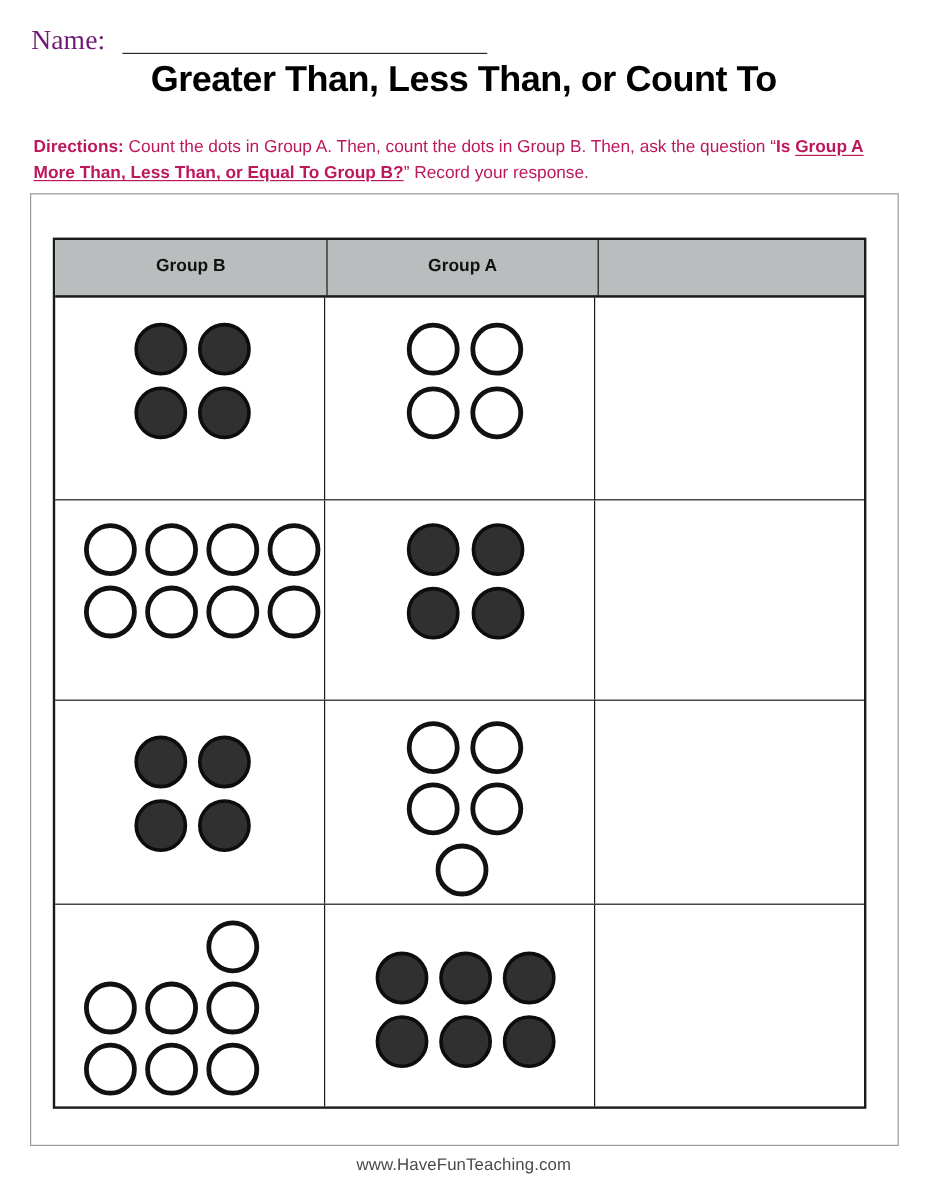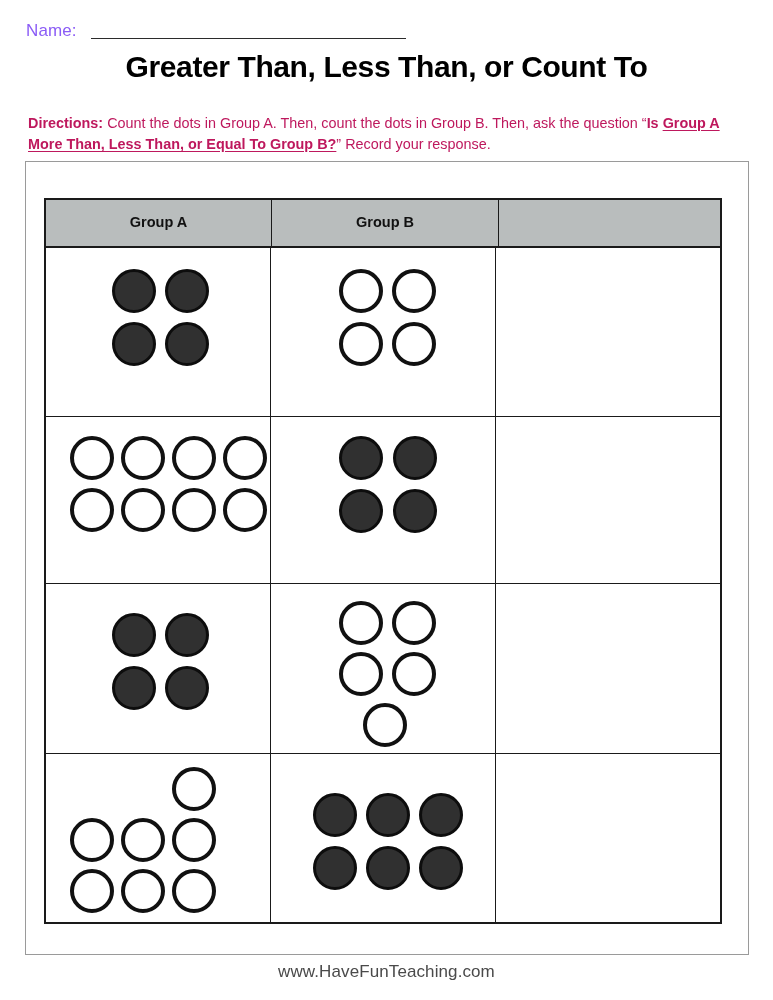--- a/index.html
+++ b/index.html
@@ -22,24 +22,24 @@
   
   .name-row {
     position: absolute;
     left: 26px;
     top: 22px;
     display: flex;
     align-items: flex-end;
     width: 380px;
   }
   .name-label {
-    font-size: 17px;
-    color: #8b5cf6;
+    font-size: 23px;
+    color: #701a75;
     letter-spacing: 0.1px;
-    font-family: Liberation Sans, sans-serif;
+    font-family: Liberation Serif, serif;
     white-space: nowrap;
     line-height: 1;
     padding-bottom: 2px;
   }
   .name-line {
     flex: 1;
     margin-left: 14px;
     border-bottom: 1.6px solid #2b2b2b;
     height: 1px;
     margin-bottom: 2px;
@@ -152,21 +152,21 @@
     border: 3px solid #0d0d0d;
   }
 
   
   .footer {
     position: absolute;
     left: 0;
     top: 962px;
     width: 773px;
     text-align: center;
-    font-size: 17px;
+    font-size: 14px;
     color: #4a4a4a;
     font-family: "Liberation Sans", sans-serif;
     letter-spacing: 0.1px;
   }
 </style>
 </head>
 <body>
 
 <div class="page">
 
@@ -179,22 +179,22 @@
 
   <div class="directions">
     <b>Directions:</b><span> Count the dots in Group A. Then, count the dots in Group B. Then, ask the question “</span><b>Is </b><b><u>Group A More Than, Less Than, or Equal To Group B?</u></b><span>” Record your response.</span>
   </div>
 
   <div class="frame"></div>
 
   <div class="table">
 
     <div class="thead">
+      <div class="th col-b">Group B</div>
       <div class="th col-a">Group A</div>
-      <div class="th col-b">Group B</div>
     </div>
 
     <div class="trow row-h1">
       <div class="cell col-a">
         <div class="dotbox">
             <div class="dot filled" style="left: 56px; top: 10px;"></div>
             <div class="dot filled" style="left: 109px; top: 10px;"></div>
             <div class="dot filled" style="left: 56px; top: 63px;"></div>
             <div class="dot filled" style="left: 109px; top: 63px;"></div>
           </div>

